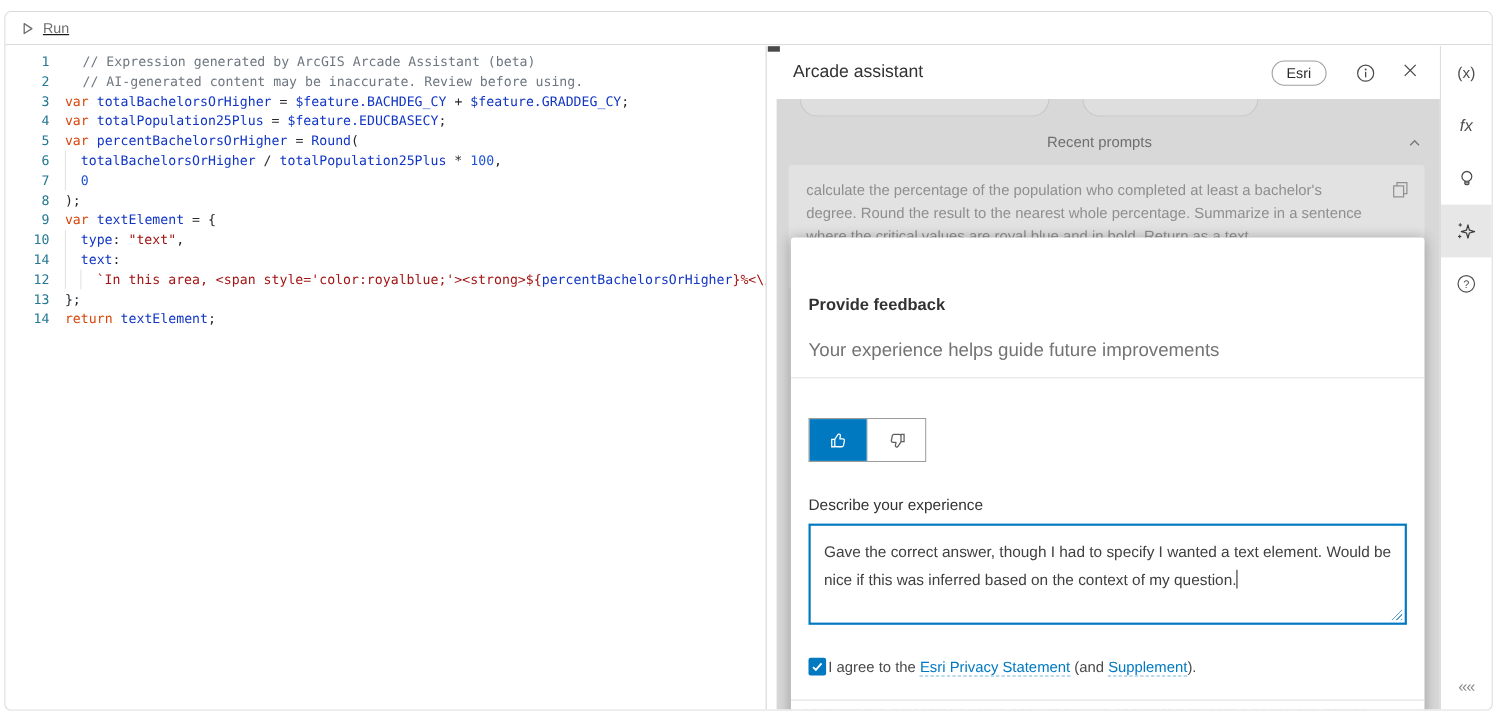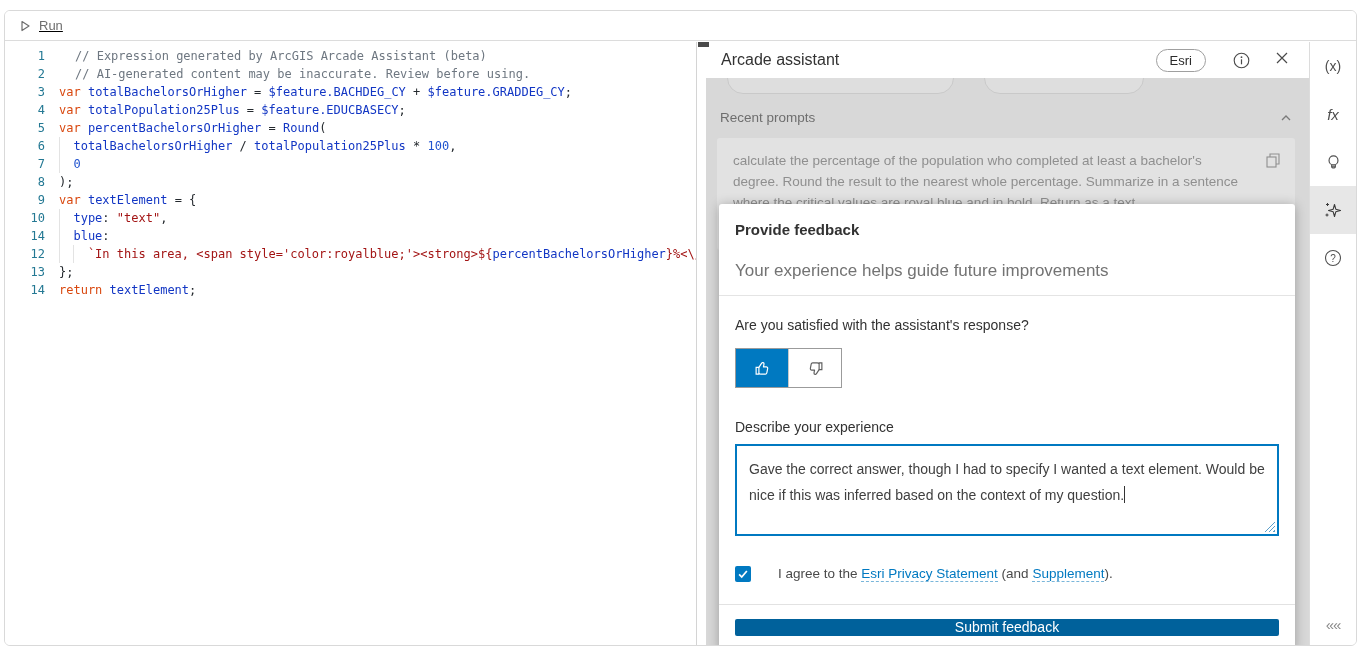--- a/index.html
+++ b/index.html
@@ -20,56 +20,56 @@
   .ig { display:inline-block; width:2ch; border-left:1px solid #e3e3e3; height:18px; vertical-align:top; }
   .tok-c{color:var(--comment);margin-left:16px;} .tok-k{color:var(--keyword);} .tok-i{color:var(--ident);}
   .tok-p{color:#24292e;} .tok-s{color:var(--string);} .tok-n{color:var(--number);}
 
   
   .divider { width:10px; border-left:1px solid #d4d4d4; position:relative; background:#fff; flex:none; }
   .divider-handle { position:absolute; top:0; left:1px; width:11px; height:5px; background:#4a4a4a; }
 
   
   .panel { width:603px; flex:none; display:flex; flex-direction:column; background:#fff; }
-  .panel-header { height:36px; display:flex; align-items:center; padding:0 20px 0 15px; background:#fff; flex:none; }
+  .panel-header { height:48px; display:flex; align-items:center; padding:0 20px 0 15px; background:#fff; flex:none; }
   .panel-title { flex:1; font-size:16px; color:#323232; }
   .beta-pill { border:1px solid #9f9f9f; border-radius:13px; padding:3px 13px; font-size:13px; color:#2b2b2b; margin-right:27px; }
   .hicon { color:#4a4a4a; margin-left:0; }
   .info-btn { margin-right:25px; display:flex; }
   .panel-body { position:relative; flex:1; background:#d8d8d8; overflow:hidden; }
 
   .chip { position:absolute; top:-16px; height:32px; border:1px solid #c9c9c9; border-radius:16px; background:#dedede; }
   .chip1 { left:21px; width:227px; }
   .chip2 { left:278px; width:160px; }
 
-  .recent-row { position:absolute; top:32px; left:14px; right:16px; display:flex; align-items:center; }
+  .recent-row { position:absolute; top:32px; left:14px; right:16px; display:flex; align-items:center;text-align:center; }
   .recent-label { flex:1; font-size:13.5px; color:#6e6e6e; }
 
   .prompt-card { position:absolute; top:60px; left:11px; width:578px; height:112px; background:#e2e2e2; border-radius:3px; padding:12px 52px 12px 16px; }
   .prompt-text { font-size:13.5px; line-height:21px; color:#8f8f8f; }
   .copy-btn { position:absolute; right:13px; top:14px; display:flex; color:#8f8f8f; }
 
   .clipped-text { position:absolute; left:24px; right:40px; bottom:0; height:5px; overflow:hidden; font-size:13.5px; color:#9b9b9b; }
 
   
   .dialog { position:absolute; left:13px; top:126px; width:576px; background:#fff; border-radius:3px; box-shadow:0 1px 12px rgba(0,0,0,0.28); }
   .dialog-header { padding:17px 16px 14px; border-bottom:1px solid #e4e4e4; }
-  .dialog-title { font-size:15px; font-weight:bold; color:#323232; }
+  .dialog-title { font-size:15px; font-weight:bold; color:#323232;margin-top:36px; }
   .dialog-sub { font-size:17px; color:#737373; margin-top:23px; }
   .dialog-body { padding:21px 16px 0; }
   .question { font-size:14px; color:#323232; }
   .thumb-group { margin-top:15px; width:107px; height:40px; border:1px solid #9b9b9b; display:flex; background:#fff; }
   .thumb-btn { width:52px; display:flex; align-items:center; justify-content:center; color:#5f5f5f; background:#fff; border:none; cursor:pointer; }
   .thumb-btn.selected { background:var(--accent); color:#fff; }
   .thumb-sep { width:1px; background:#c9c9c9; }
   .describe-label { margin-top:31px; font-size:14px; color:#323232; }
   .fake-textarea { margin-top:9px; position:relative; height:92px; border:2px solid var(--accent); padding:10px 12px; font-size:14px; line-height:26px; color:#404040; overflow:hidden; background:#fff; cursor:text; }
   .caret { display:inline-block; width:1px; height:17px; background:#333; vertical-align:-3px; }
   .resize-handle { position:absolute; right:2px; bottom:2px; width:11px; height:11px; background:repeating-linear-gradient(135deg, transparent 0 2px, #5b9fca 2px 3px); clip-path:polygon(100% 0, 100% 100%, 0 100%); }
-  .agree-row { margin-top:30px; display:flex; align-items:flex-start; gap:27px; }
+  .agree-row { margin-top:30px; display:flex; align-items:center; gap:2px; }
   .checkbox { width:16px; height:16px; flex:none; background:var(--accent); border-radius:2px; display:flex; align-items:center; justify-content:center; cursor:pointer; }
   .agree-text { font-size:13.5px; color:#4a4a4a; }
   .link { color:var(--accent); border-bottom:1px dashed #79b6da; text-decoration:none; cursor:pointer; }
   .dialog-footer { margin-top:22px; border-top:1px solid #e2e2e2; padding:13px 16px 15px; }
   .submit-btn { width:100%; height:17px; background:var(--submit); color:#fff; font-size:14px; font-family:"Liberation Sans", sans-serif; border:none; border-radius:2px; cursor:pointer; }
 
   
   .sidebar { width:47px; flex:none; border-left:1px solid #dcdcdc; background:#fff; position:relative; }
   .side-item { height:48px; display:flex; align-items:center; justify-content:center; color:#4f4f4f; cursor:pointer; }
   .side-item.active { background:#e7e7e7; }
@@ -97,21 +97,21 @@
         <div class="code-line"><span class="ln">1</span><span class="code"><span class="tok-c">// Expression generated by ArcGIS Arcade Assistant (beta)</span></span></div>
         <div class="code-line"><span class="ln">2</span><span class="code"><span class="tok-c">// AI-generated content may be inaccurate. Review before using.</span></span></div>
         <div class="code-line"><span class="ln">3</span><span class="code"><span class="tok-k">var</span><span class="tok-p"> </span><span class="tok-i">totalBachelorsOrHigher</span><span class="tok-p"> = </span><span class="tok-i">$feature.BACHDEG_CY</span><span class="tok-p"> + </span><span class="tok-i">$feature.GRADDEG_CY</span><span class="tok-p">;</span></span></div>
         <div class="code-line"><span class="ln">4</span><span class="code"><span class="tok-k">var</span><span class="tok-p"> </span><span class="tok-i">totalPopulation25Plus</span><span class="tok-p"> = </span><span class="tok-i">$feature.EDUCBASECY</span><span class="tok-p">;</span></span></div>
         <div class="code-line"><span class="ln">5</span><span class="code"><span class="tok-k">var</span><span class="tok-p"> </span><span class="tok-i">percentBachelorsOrHigher</span><span class="tok-p"> = </span><span class="tok-i">Round</span><span class="tok-p">(</span></span></div>
         <div class="code-line"><span class="ln">6</span><span class="code"><span class="ig"></span><span class="tok-i">totalBachelorsOrHigher</span><span class="tok-p"> / </span><span class="tok-i">totalPopulation25Plus</span><span class="tok-p"> * </span><span class="tok-n">100</span><span class="tok-p">,</span></span></div>
         <div class="code-line"><span class="ln">7</span><span class="code"><span class="ig"></span><span class="tok-n">0</span></span></div>
         <div class="code-line"><span class="ln">8</span><span class="code"><span class="tok-p">);</span></span></div>
         <div class="code-line"><span class="ln">9</span><span class="code"><span class="tok-k">var</span><span class="tok-p"> </span><span class="tok-i">textElement</span><span class="tok-p"> = {</span></span></div>
         <div class="code-line"><span class="ln">10</span><span class="code"><span class="ig"></span><span class="tok-i">type</span><span class="tok-p">: </span><span class="tok-s">"text"</span><span class="tok-p">,</span></span></div>
-        <div class="code-line"><span class="ln">14</span><span class="code"><span class="ig"></span><span class="tok-i">blue</span><span class="tok-p">:</span></span></div>
+        <div class="code-line"><span class="ln">14</span><span class="code"><span class="ig"></span><span class="tok-i">text</span><span class="tok-p">:</span></span></div>
         <div class="code-line"><span class="ln">12</span><span class="code"><span class="ig"></span><span class="ig"></span><span class="tok-s">`In this area, &lt;span style='color:royalblue;'&gt;&lt;strong&gt;${</span><span class="tok-i">percentBachelorsOrHigher</span><span class="tok-s">}%&lt;\/</span></span></div>
         <div class="code-line"><span class="ln">13</span><span class="code"><span class="tok-p">};</span></span></div>
         <div class="code-line"><span class="ln">14</span><span class="code"><span class="tok-k">return</span><span class="tok-p"> </span><span class="tok-i">textElement</span><span class="tok-p">;</span></span></div>
       </div>
 
     <div class="divider">
       <div class="divider-handle"></div>
     </div>
 
     <div class="panel">
@@ -156,21 +156,20 @@
         </div>
 
         <div class="clipped-text">calculate the percentage of the population who completed at least a bachelor's degree</div>
 
         <div class="dialog">
           <div class="dialog-header">
             <div class="dialog-title">Provide feedback</div>
             <div class="dialog-sub">Your experience helps guide future improvements</div>
           </div>
           <div class="dialog-body">
-            <div class="question">Are you satisfied with the assistant's response?</div>
 
             <div class="thumb-group">
               <button class="thumb-btn selected">
                 <svg width="17" height="17" viewBox="0 0 16 16">
                     <path d="M2 7 h2.6 v6.3 H2 Z" fill="none" stroke="currentColor" stroke-width="1.1"></path>
                     <path d="M4.6 12.6 c.5.4 1.1.7 1.8.7 h4.3 c.6 0 1.2-.45 1.3-1.05 l.85-4.2 c.15-.8-.45-1.55-1.27-1.55 H8.9 l.5-2.6 c.12-.66-.3-1.3-.95-1.45 -.5-.1-1 .12-1.23.56 L4.6 6.9" fill="none" stroke="currentColor" stroke-width="1.1" stroke-linejoin="round"></path>
                   </svg>
               </button>
               <div class="thumb-sep"></div>
               <button class="thumb-btn">

